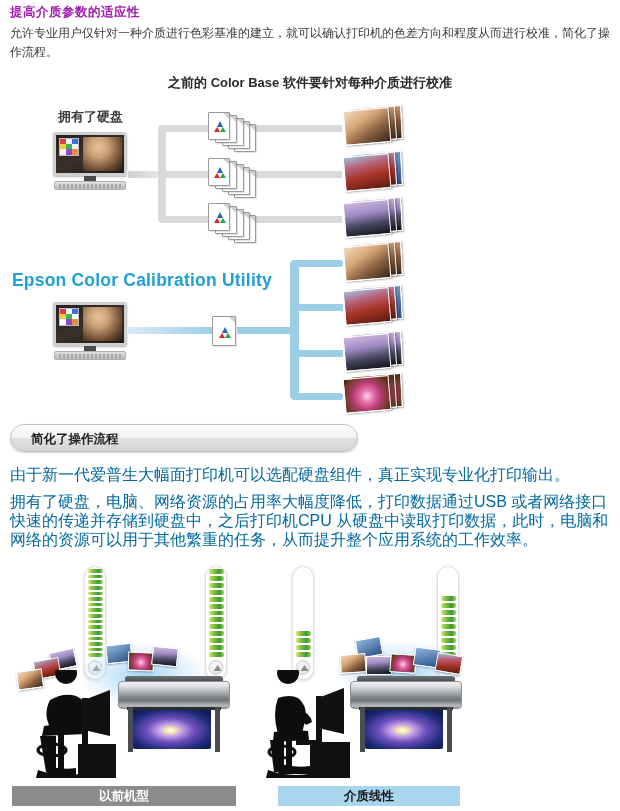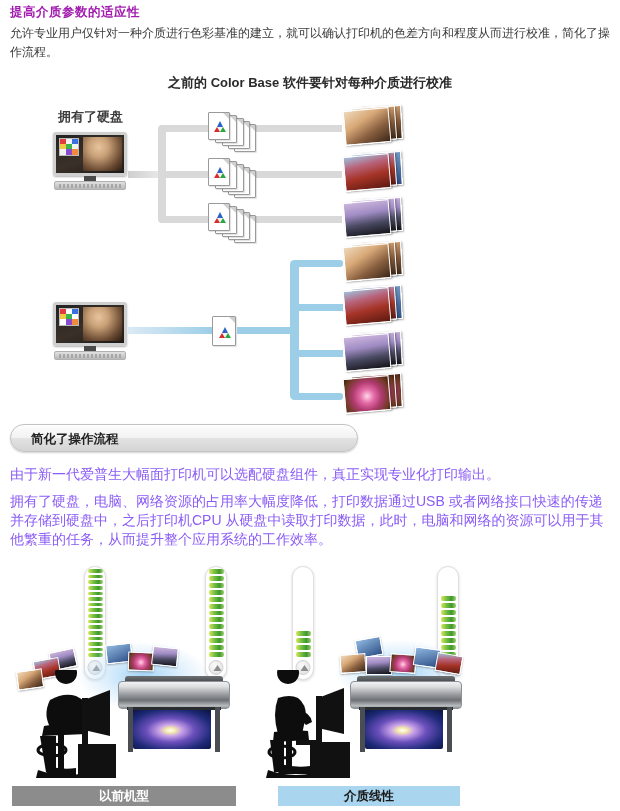--- a/index.html
+++ b/index.html
@@ -140,22 +140,22 @@
     box-shadow: 0 1px 2px rgba(0,0,0,.18), inset 0 1px 0 #fff;
   }
   .section-banner span {
     position: absolute; left: 20px; top: 6px;
     font-size: 12.5px; font-weight: bold; color: #222;
   }
 
   .body-para {
     position: absolute; left: 10px;
     width: 600px;
-    font-size: 14px; line-height: 19px;
-    color: #8b5cf6;
+    font-size: 16px; line-height: 19px;
+    color: #0369a1;
   }
   #para-hdd1 { top: 465px; }
   #para-hdd2 { top: 492px; }
 
   
   .compare { position: absolute; left: 0; top: 560px; width: 620px; height: 251px; }
 
   .gauge {
     position: absolute;
     width: 22px;
@@ -368,20 +368,21 @@
 
   <div class="photostack" style="left:340px; top:126px; width:70px; height:44px;">
     <div class="photo ph-beach" style="left:18px; top:2px; width:44px; height:34px; transform:rotate(-3deg);"></div>
     <div class="photo ph-beach" style="left:12px; top:3px; width:44px; height:34px; transform:rotate(-4deg);"></div>
     <div class="photo ph-beach" style="left:4px;  top:5px; width:46px; height:35px; transform:rotate(-5deg);"></div>
   </div>
 </div>
 
 <div class="diagram2">
 
+  <div class="d2-title" style="color: rgb(30, 159, 216);">Epson Color Calibration Utility</div>
 
   <div class="monitor" style="left:53px; top:62px; width:74px; height:60px;">
     <div class="mon-screen">
       <div class="mon-photo"></div>
       <div class="mon-panel" style="background:#2a4ea8;">
         <i style="background:#e23b3b"></i>
           <i style="background:#ffffff"></i>
           <i style="background:#3b6fe2"></i>
         <i style="background:#f2c744"></i>
           <i style="background:#3bb44a"></i>

